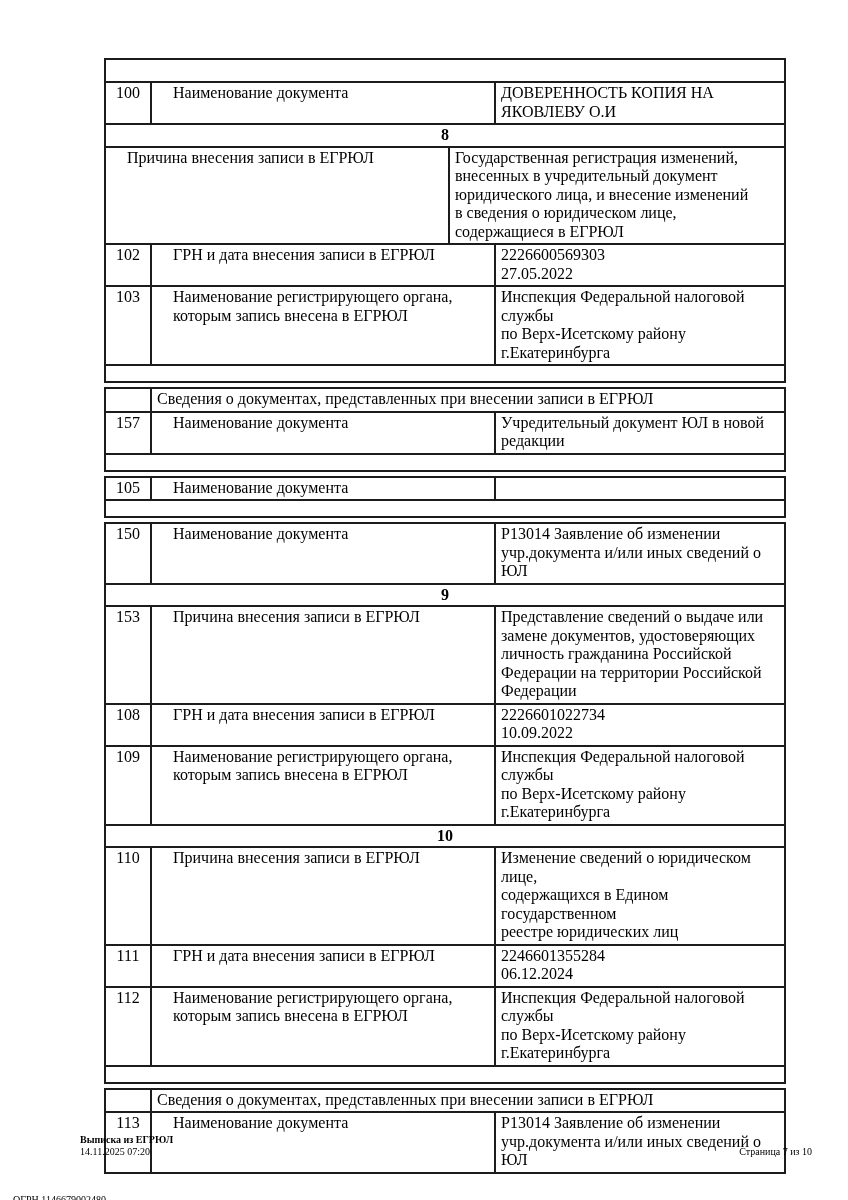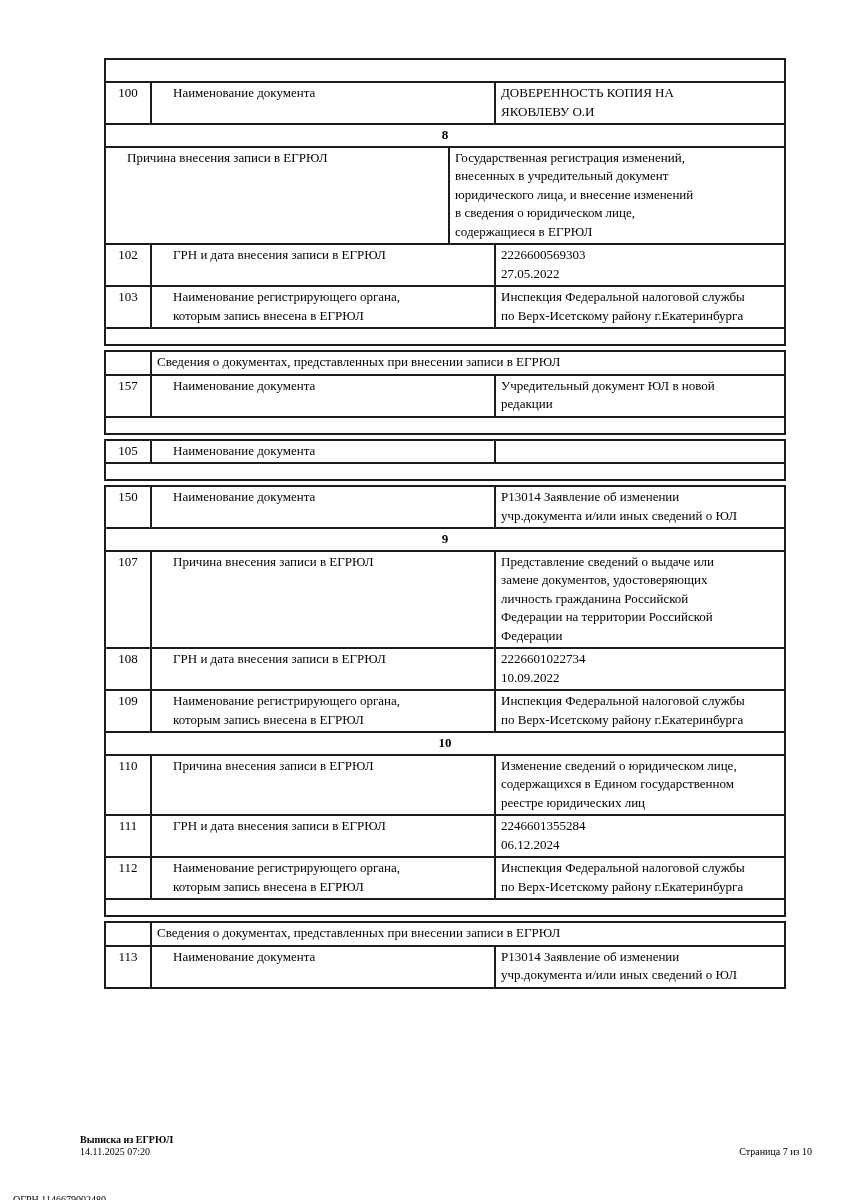--- a/index.html
+++ b/index.html
@@ -12,21 +12,21 @@
   body{
     font-family:"Liberation Serif","DejaVu Serif",serif;
     color:var(--text-c);
     position:relative;
     overflow:hidden;
   }
   .page{position:absolute;inset:0;}
   .table-area{
     position:absolute;
     top:58px;left:80px;width:706px;
-    font-size:13px;line-height:18.5px;padding-left:24px;
+    font-size:16px;line-height:18.5px;padding-left:24px;
   }
   .tbl{
     border:2px solid var(--border-c);
     margin-bottom:4px;
     width:100%;
   }
   .row{display:flex;border-bottom:2px solid var(--border-c);}
   .row:last-child{border-bottom:none;}
   .cell{padding:1px 5px 2px;white-space:pre-line;}
   .cell.num{
@@ -122,21 +122,21 @@
       </div>
       <div class="tbl">
         <div class="row record">
           <div class="cell num">150</div>
           <div class="cell label">Наименование документа</div>
           <div class="cell value">Р13014 Заявление об изменении
 учр.документа и/или иных сведений о ЮЛ</div>
         </div>
         <div class="row section">9</div>
         <div class="row record">
-          <div class="cell num">107</div>
+          <div class="cell num">153</div>
           <div class="cell label">Причина внесения записи в ЕГРЮЛ</div>
           <div class="cell value">Представление сведений о выдаче или
 замене документов, удостоверяющих
 личность гражданина Российской
 Федерации на территории Российской
 Федерации</div>
         </div>
         <div class="row record">
           <div class="cell num">108</div>
           <div class="cell label">ГРН и дата внесения записи в ЕГРЮЛ</div>

